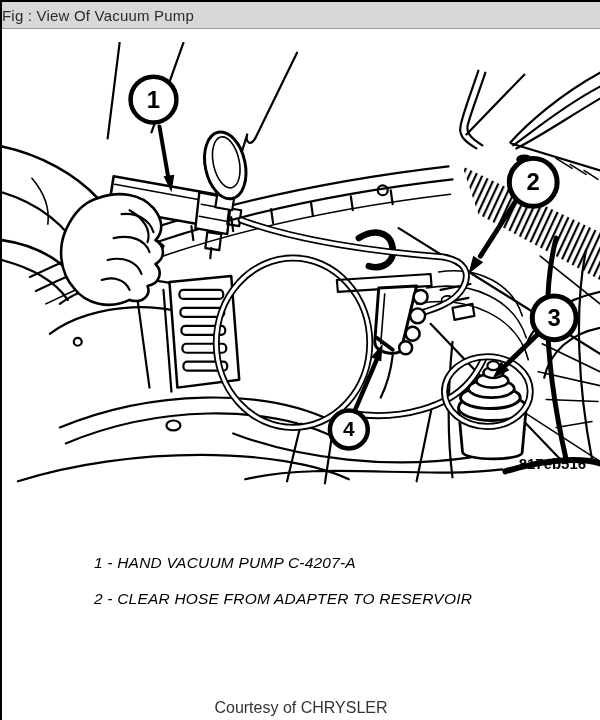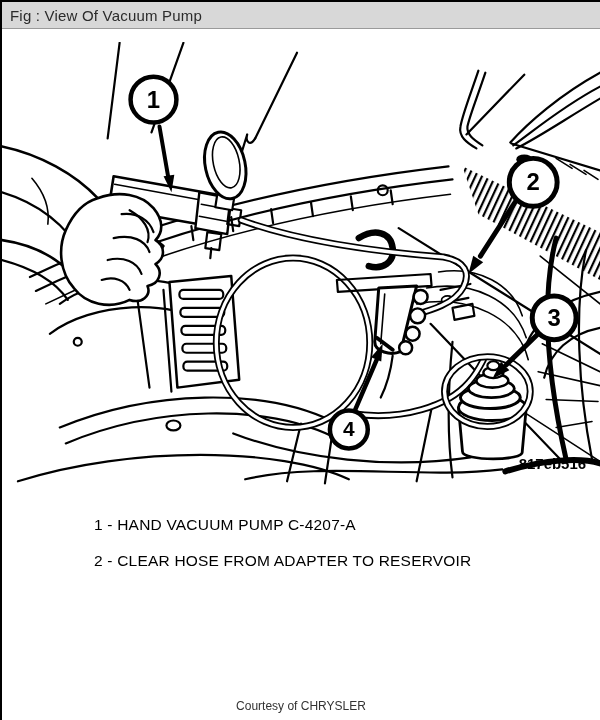--- a/index.html
+++ b/index.html
@@ -14,21 +14,21 @@
     overflow:hidden;
   }
   .titlebar{
     position:absolute;left:0;top:0;width:100%;height:27px;
     background:#d8d8d8;
     border-bottom:1px solid #9a9a9a;
     box-sizing:border-box;
     display:flex;align-items:center;
   }
   .titlebar span{
-    padding-left:8px;
+    padding-left:0;
     font-size:15px;color:#2b2b2b;letter-spacing:0.2px;
   }
   .figure-area{
     position:absolute;left:0px;top:40px;width:598px;height:460px;
   }
   svg{display:block;}
   svg *{vector-effect:none;}
   svg path,svg line,svg circle,svg ellipse,svg rect,svg polyline{
     fill:none;stroke:#000;stroke-linecap:round;stroke-linejoin:round;
   }
@@ -36,30 +36,30 @@
   svg .bf{fill:#000000;stroke:none;}
   svg .tubeO{stroke-width:7;}
   svg .tubeI{stroke:#ffffff;stroke-width:3.4;}
   svg .thin{stroke-width:1.6;}
   svg .med{stroke-width:2.2;}
   svg text{fill:#000;stroke:none;font-family:"Liberation Sans",sans-serif;}
   svg .callout-num{font-size:24px;font-weight:bold;text-anchor:middle;}
   svg .callout-num-sm{font-size:21px;font-weight:bold;text-anchor:middle;}
   svg .watermark{font-size:15px;font-weight:bold;text-anchor:end;}
   .legend{
-    position:absolute;left:92px;top:514px;
-    list-style:none;margin:0;padding:0;
+    position:absolute;left:92px;top:552px;
+    list-style:none;margin:0;padding:0;font-style:italic;
   }
   .legend li{
     font-size:15.5px;color:#000;height:18px;margin-bottom:17.5px;
     letter-spacing:0.2px;white-space:nowrap;
   }
   .courtesy{
     position:absolute;left:0;top:697px;width:100%;
-    text-align:center;font-size:12px;color:#333;
+    text-align:center;font-size:16px;color:#333;
   }
 </style>
 </head>
 <body>
 
 <div class="titlebar">
   <span>Fig : View Of Vacuum Pump</span>
 </div>
 
 <div class="figure-area">

